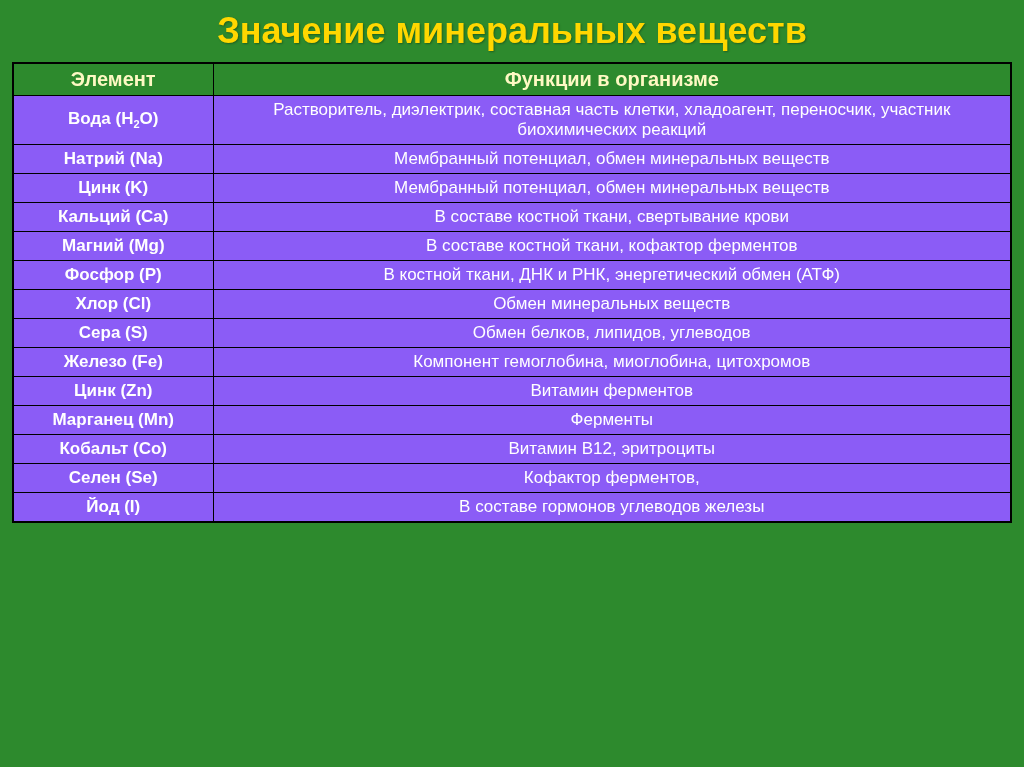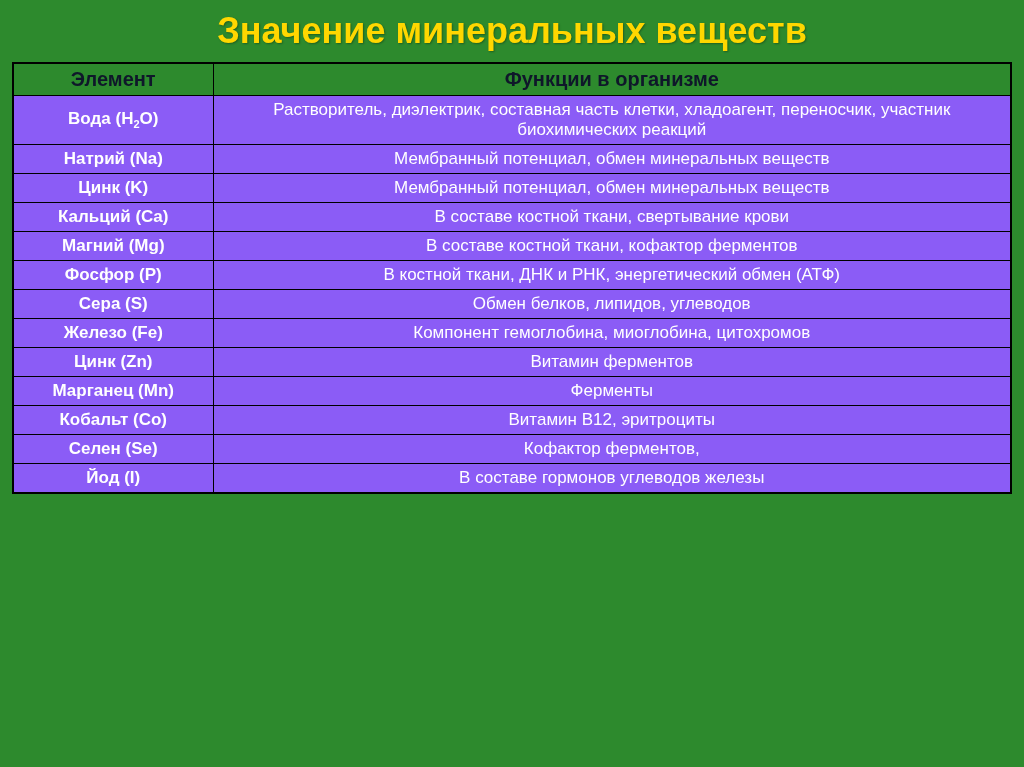--- a/index.html
+++ b/index.html
@@ -43,21 +43,21 @@
 
     .main-table th,
     .main-table td {
       border: 1.5px solid #000;
       padding: 4px 8px;
       vertical-align: middle;
     }
 
     .header-row th {
       background-color: #2d8a2d;
-      color: #0f172a;
+      color: #fef9c3;
       font-size: 20px;
       font-weight: bold;
       text-align: center;
     }
 
     .data-row td {
       background-color: #8b5cf6;
       color: #FFFFFF;
       font-size: 17px;
     }
@@ -110,20 +110,24 @@
         </tr>
         <tr class="data-row">
           <td class="col-element">Магний (Mg)</td>
           <td class="col-function">В составе костной ткани, кофактор ферментов</td>
         </tr>
         <tr class="data-row">
           <td class="col-element">Фосфор (P)</td>
           <td class="col-function">В костной ткани,  ДНК и РНК, энергетический обмен  (АТФ)</td>
         </tr>
         <tr class="data-row">
+          <td class="col-element">Хлор (Cl)</td>
+          <td class="col-function">Обмен минеральных веществ</td>
+        </tr>
+        <tr class="data-row">
           <td class="col-element">Сера (S)</td>
           <td class="col-function">Обмен белков, липидов, углеводов</td>
         </tr>
         <tr class="data-row">
           <td class="col-element">Железо (Fe)</td>
           <td class="col-function">Компонент гемоглобина, миоглобина, цитохромов</td>
         </tr>
         <tr class="data-row">
           <td class="col-element">Цинк (Zn)</td>
           <td class="col-function">Витамин ферментов</td>

